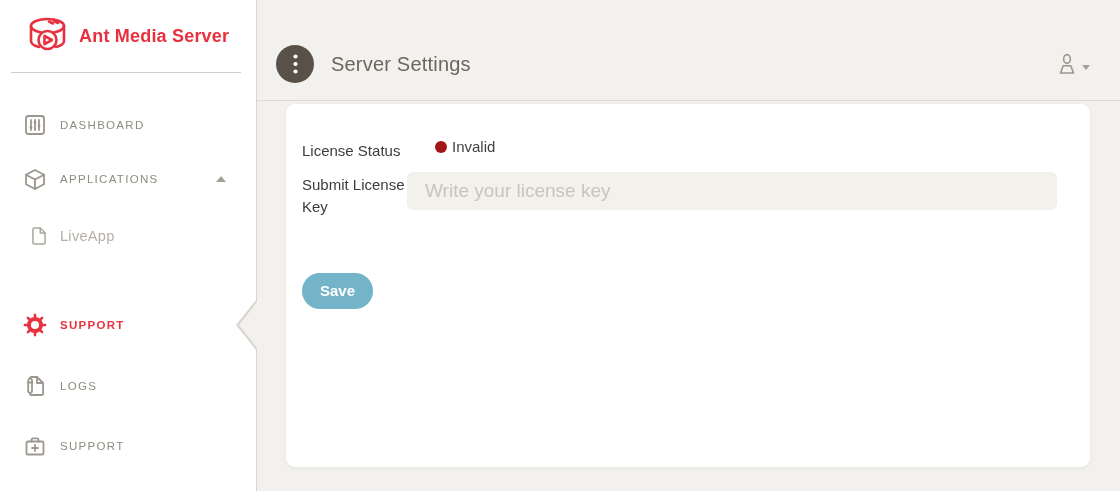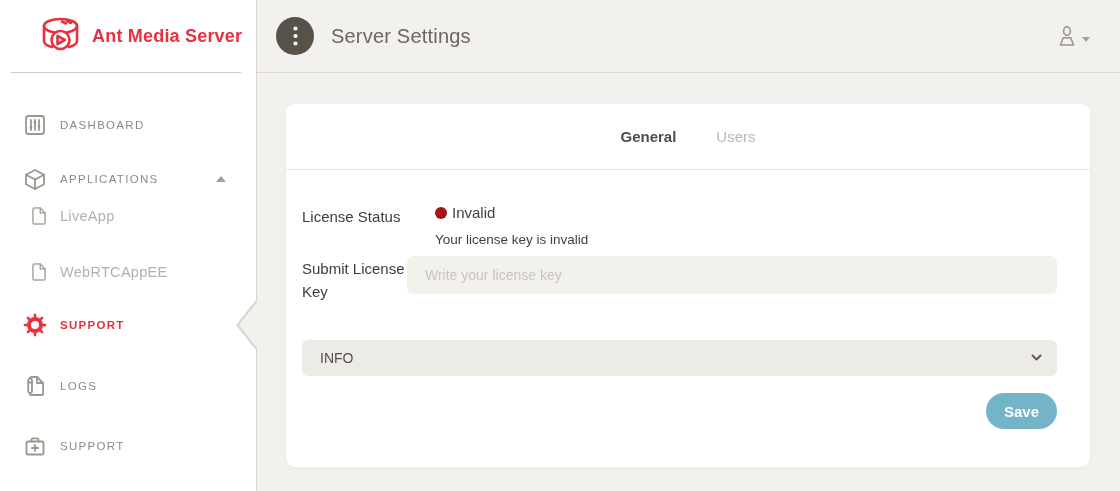--- a/index.html
+++ b/index.html
@@ -3,39 +3,39 @@
 <meta charset="utf-8">
 <style>
   * { margin:0; padding:0; box-sizing:border-box; }
   html,body { background:#e8e7e3; }
   body { font-family:"Liberation Sans", sans-serif; }
 
   .app { position:relative; width:1120px; height:491px; background:#f2f1ee; display:flex; overflow:hidden; }
 
   
   .sidebar { position:relative; width:257px; height:100%; background:#ffffff; border-right:1px solid #d9d6d0; flex:0 0 257px; }
-  .brand { position:absolute; top:0; left:13px; width:100%; height:72px; display:flex; align-items:center; padding-left:25px; cursor:pointer; }
+  .brand { position:absolute; top:0; left:0; width:100%; height:72px; display:flex; align-items:center; padding-left:25px; cursor:pointer; }
   .brand-text { color:#e8313f; font-size:18px; font-weight:600; letter-spacing:.2px; margin-left:9px; }
   .brand-divider { position:absolute; top:72px; left:11px; right:15px; height:1px; background:#cfccc6; }
 
   .nav-item { position:absolute; left:0; width:100%; height:40px; display:flex; align-items:center; cursor:pointer; }
   .nav-item .ico { position:absolute; left:23px; width:24px; height:24px; display:flex; align-items:center; justify-content:center; }
   .nav-item .lbl { position:absolute; left:60px; font-size:11.5px; letter-spacing:1.3px; color:#8f8b82; font-weight:500; }
   .nav-item.sub .ico { left:27px; }
   .nav-item.sub .lbl { font-size:14.5px; letter-spacing:.3px; color:#b4b0a7; font-weight:400; }
   .nav-item.active .lbl { color:#e8323e; font-weight:600; }
   .nav-caret { position:absolute; right:30px; width:0; height:0; border-left:5px solid transparent; border-right:5px solid transparent; border-bottom:6px solid #a5a199; }
 
   
   .notch-border { position:absolute; left:236px; top:300px; width:0; height:0; border-top:25px solid transparent; border-bottom:25px solid transparent; border-right:20px solid #d9d6d0; z-index:4; }
   .notch { position:absolute; left:239px; top:302px; width:0; height:0; border-top:23px solid transparent; border-bottom:23px solid transparent; border-right:18px solid #f2f1ee; z-index:5; }
 
   
   .main { flex:1; display:flex; flex-direction:column; position:relative; }
-  .topbar { height:73px; border-bottom:1px solid #dcd9d3; display:flex; align-items:center; padding:0 30px 0 19px; }
+  .topbar { height:73px; border-bottom:1px solid #dcd9d3; display:flex; align-items:center; padding:0 30px 0 19px;margin-top:28px; }
   .kebab-btn { width:38px; height:38px; border-radius:50%; background:#585149; border:none; display:flex; align-items:center; justify-content:center; cursor:pointer; flex:0 0 38px; }
   .page-title { font-size:20px; color:#6b665e; font-weight:500; margin-left:17px; letter-spacing:.2px; }
   .user-menu { margin-left:auto; display:flex; align-items:center; cursor:pointer; }
   .user-caret { width:0; height:0; border-left:4.5px solid transparent; border-right:4.5px solid transparent; border-top:5px solid #a5a199; margin-left:4px; margin-top:6px; }
 
   
   .card { position:absolute; left:29px; top:104px; width:804px; height:363px; background:#ffffff; border-radius:9px; box-shadow:0 1px 4px rgba(90,85,75,.07); }
   .tabs { height:66px; display:flex; align-items:center; justify-content:center; gap:40px; border-bottom:1px solid #efe6dc; }
   .tab { font-size:15px; color:#bcb8af; cursor:pointer; }
   .tab.active { color:#4c4c4c; font-weight:600; }
@@ -44,27 +44,27 @@
   .frow { display:flex; align-items:flex-start;justify-content:center; }
   .frow .flabel { width:133px; flex:0 0 133px; font-size:15px; color:#3d3d3d; font-weight:500; line-height:1.5; padding-top:2px; }
   .frow .fcontrol { flex:1; }
   .row-license { margin-top:4px; }
   .status-line { display:flex; align-items:center; }
   .status-dot { width:12px; height:12px; border-radius:50%; background:#a31616; margin-right:5px; }
   .status-value { font-size:15px; color:#414141; }
   .status-msg { font-size:13.5px; color:#3e3e3e; margin-top:11px; }
   .row-key { margin-top:9px; }
   .row-key .flabel { max-width:105px; }
-  .key-input { width:100%; height:38px; border:none; outline:none; background:#f3f1ec; border-radius:6px; padding:0 18px; font-size:14px; color:#55504a; font-family:"Liberation Sans",sans-serif; }
+  .key-input { width:100%; height:38px; border:none; outline:none; background:#f3f1ec; border-radius:6px; padding:0 18px; font-size:19px; color:#55504a; font-family:"Liberation Sans",sans-serif; }
   .key-input::placeholder { color:#c9c5bc; }
   .row-log { margin-top:37px; }
   .select-wrap { position:relative; }
   .log-select { width:100%; height:36px; border:none; outline:none; background:#edebe6; border-radius:6px; padding:0 18px; font-size:14px; color:#55504a; appearance:none; -webkit-appearance:none; font-family:"Liberation Sans",sans-serif; cursor:pointer; }
   .select-chevron { position:absolute; right:14px; top:11px; pointer-events:none; }
-  .save-row { display:flex; justify-content:flex-end; margin-top:17px; }
+  .save-row { display:flex; justify-content:flex-start; margin-top:17px; }
   .save-btn { min-width:67px; height:36px; border:none; border-radius:18px; background:#73b4c9; color:#ffffff; font-size:15px; font-weight:700; cursor:pointer; padding:0 18px; font-family:"Liberation Sans",sans-serif; }
 
   svg { display:block; }
 </style>
 </head>
 <body>
 
 <div class="app">
 
   <aside class="sidebar">
@@ -105,39 +105,30 @@
         <svg width="25" height="25" viewBox="0 0 24 24" fill="none" stroke="#9b978e" stroke-width="1.8" stroke-linecap="round" stroke-linejoin="round">
           <path d="M12 2.5 L21 7.2 V16.8 L12 21.5 L3 16.8 V7.2 Z"></path>
           <path d="M3 7.2 L12 12 L21 7.2"></path>
           <path d="M12 12 V21.5"></path>
         </svg>
       </span>
       <span class="lbl">APPLICATIONS</span>
       <span class="nav-caret"></span>
     </div>
 
-    <div class="nav-item sub" style="top:196px;">
+    <div class="nav-item sub" style="top:216px;">
       <span class="ico">
         <svg width="20" height="22" viewBox="0 0 24 24" fill="none" stroke="#aba79e" stroke-width="1.8" stroke-linecap="round" stroke-linejoin="round">
           <path d="M13.5 2.5 H6.5 A1.8 1.8 0 0 0 4.7 4.3 V19.7 A1.8 1.8 0 0 0 6.5 21.5 H17.5 A1.8 1.8 0 0 0 19.3 19.7 V8.3 Z"></path>
           <path d="M13.5 2.5 V8.3 H19.3"></path>
         </svg>
       </span>
       <span class="lbl">LiveApp</span>
     </div>
 
-    <div class="nav-item sub" style="top:252px;">
-      <span class="ico">
-        <svg width="20" height="22" viewBox="0 0 24 24" fill="none" stroke="#aba79e" stroke-width="1.8" stroke-linecap="round" stroke-linejoin="round">
-          <path d="M13.5 2.5 H6.5 A1.8 1.8 0 0 0 4.7 4.3 V19.7 A1.8 1.8 0 0 0 6.5 21.5 H17.5 A1.8 1.8 0 0 0 19.3 19.7 V8.3 Z"></path>
-          <path d="M13.5 2.5 V8.3 H19.3"></path>
-        </svg>
-      </span>
-      <span class="lbl">WebRTCAppEE</span>
-    </div>
 
     <div class="nav-item active" style="top:305px;">
       <span class="ico">
         <svg width="28" height="28" viewBox="0 0 28 28" fill="none" stroke="#e8323e" stroke-width="3" stroke-linecap="round">
           <circle cx="14" cy="14" r="7" stroke-width="4.6"></circle>
           <line x1="14" y1="2.2" x2="14" y2="5.2"></line>
           <line x1="14" y1="22.8" x2="14" y2="25.8"></line>
           <line x1="2.2" y1="14" x2="5.2" y2="14"></line>
           <line x1="22.8" y1="14" x2="25.8" y2="14"></line>
           <line x1="5.7" y1="5.7" x2="7.8" y2="7.8"></line>
@@ -196,56 +187,41 @@
             <ellipse cx="11" cy="7" rx="3.4" ry="4.4"></ellipse>
             <path d="M4.5 21 h13 L14.8 13.8 h-7.6 Z"></path>
           </svg>
         </span>
         <span class="user-caret"></span>
       </div>
     </header>
 
     <section class="card">
 
-      <div class="tabs">
-        <span class="tab active">General</span>
-        <span class="tab">Users</span>
-      </div>
 
       <div class="form">
 
         <div class="frow row-license">
           <div class="flabel">License Status</div>
           <div class="fcontrol">
             <div class="status-line">
               <span class="status-dot"></span>
               <span class="status-value">Invalid</span>
             </div>
-            <div class="status-msg">Your license key is invalid</div>
           </div>
         </div>
 
         <div class="frow row-key">
           <div class="flabel">Submit License Key</div>
           <div class="fcontrol">
             <input class="key-input" type="text" placeholder="Write your license key" style="">
           </div>
         </div>
 
         <div class="frow row-log">
-          <div class="fcontrol select-wrap">
-            <select class="log-select">
-              <option>INFO</option>
-            </select>
-            <span class="select-chevron">
-              <svg width="13" height="13" viewBox="0 0 13 13" fill="none" stroke="#5f5a53" stroke-width="2" stroke-linecap="round" stroke-linejoin="round">
-                <polyline points="2.5,4.5 6.5,8.5 10.5,4.5"></polyline>
-              </svg>
-            </span>
-          </div>
         </div>
 
         <div class="save-row">
           <button class="save-btn">Save</button>
         </div>
 
       </div>
     </section>
 
   </main>

